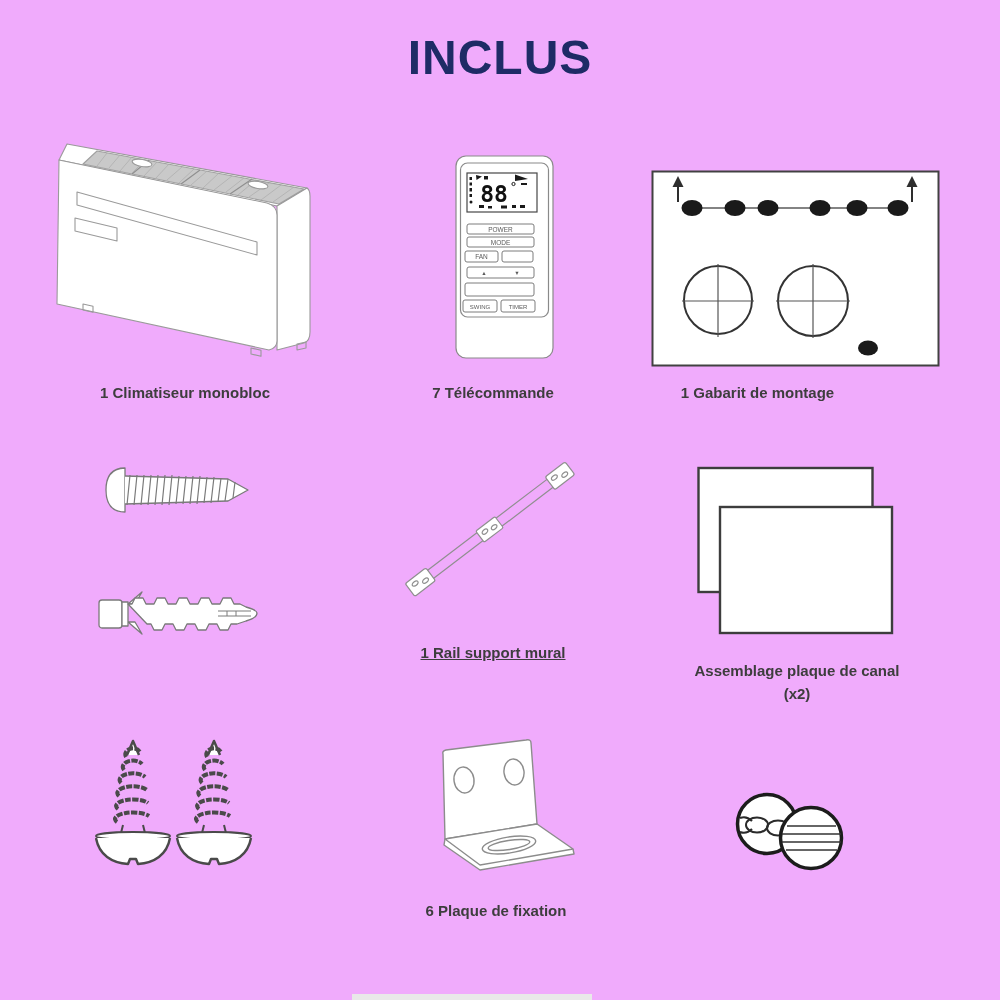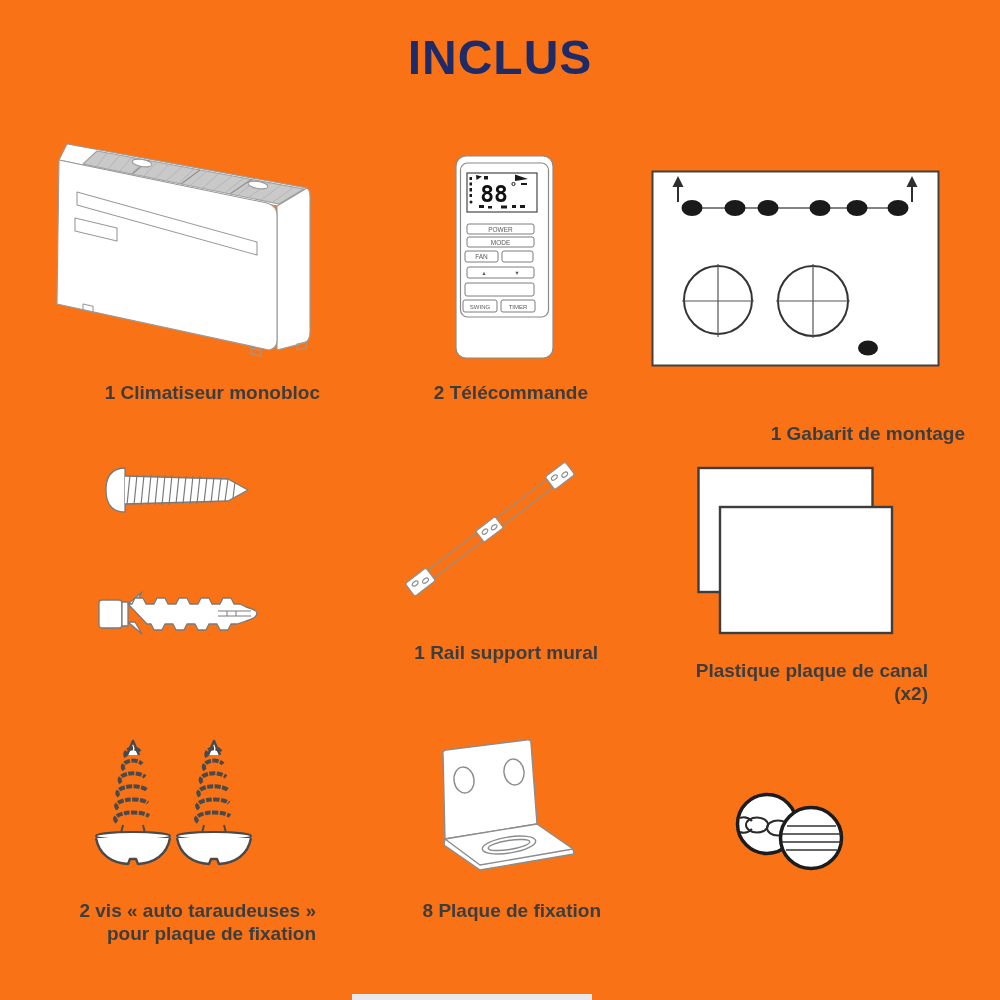--- a/index.html
+++ b/index.html
@@ -1,26 +1,26 @@
 <!DOCTYPE html>
 <html><head>
 <meta charset="utf-8">
 <style>
   html,body { margin:0; padding:0; background:#ffffff; }
   .page {
-    position:relative; width:1000px; height:1000px; background:#f97316;
+    position:relative; width:1000px; height:1000px; background:#f0abfc;
     font-family:"Liberation Sans", sans-serif; overflow:hidden;
   }
   .title {
     position:absolute; left:0; right:0; top:30px; text-align:center;
     font-size:48px; font-weight:bold; letter-spacing:1px; color:#1e2b66;
   }
   .label {
-    position:absolute; text-align:right; font-weight:bold;
-    font-size:19px; line-height:23px; color:#3d3d3d; white-space:pre-line;
+    position:absolute; text-align:center; font-weight:bold;
+    font-size:15px; line-height:23px; color:#3d3d3d; white-space:pre-line;
   }
   .art { position:absolute; }
   .bottom-bar {
     position:absolute; left:352px; top:994px; width:240px; height:6px;
     background:#e9e9e9;
   }
   svg text { font-family:"Liberation Sans", sans-serif; }
   svg .seg { font-family:"DejaVu Sans Mono", monospace; }
 </style>
 </head>
@@ -93,21 +93,21 @@
     <g fill="#5a5a5a" text-anchor="middle" font-size="6.5">
       <text x="45.5" y="76.5">POWER</text>
       <text x="45.5" y="89.5">MODE</text>
       <text x="26.5" y="104">FAN</text>
       <text x="29" y="120" font-size="5.5">▲</text>
       <text x="62" y="120" font-size="5.5">▼</text>
       <text x="25" y="153.5" font-size="6">SWING</text>
       <text x="63" y="153.5" font-size="6">TIMER</text>
     </g>
   </svg>
-  <div class="label" style="left:398px; top:381px; width:190px;">2 Télécommande</div>
+  <div class="label" style="left:398px; top:381px; width:190px;">7 Télécommande</div>
 
   <svg class="art" style="left:651px; top:170px;" width="290" height="198" viewBox="0 0 290 198">
     <rect x="1.5" y="1.5" width="286" height="194" fill="#ffffff" stroke="#414141" stroke-width="2"></rect>
     <g stroke="#2e2e2e" stroke-width="2">
       <line x1="27" y1="32" x2="27" y2="16"></line>
       <path d="M 27,6 l -5.5,11 h 11 z" fill="#2e2e2e" stroke="none"></path>
       <line x1="261" y1="32" x2="261" y2="16"></line>
       <path d="M 261,6 l -5.5,11 h 11 z" fill="#2e2e2e" stroke="none"></path>
     </g>
     <line x1="41" y1="38" x2="247" y2="38" stroke="#5a5a5a" stroke-width="1.5"></line>
@@ -124,21 +124,21 @@
       <circle cx="162" cy="131" r="35"></circle>
     </g>
     <g stroke="#555555" stroke-width="1.2">
       <line x1="31" y1="131" x2="103" y2="131"></line>
       <line x1="67" y1="94" x2="67" y2="167"></line>
       <line x1="125" y1="131" x2="199" y2="131"></line>
       <line x1="162" y1="94" x2="162" y2="168"></line>
     </g>
     <ellipse cx="217" cy="178" rx="10" ry="7.5" fill="#1a1a1a"></ellipse>
   </svg>
-  <div class="label" style="left:690px; top:381px; width:275px;margin-top:41px;">1 Gabarit de montage</div>
+  <div class="label" style="left:620px; top:381px; width:275px;">1 Gabarit de montage</div>
 
   <svg class="art" style="left:103px; top:464px;" width="150" height="52" viewBox="0 0 150 52">
     <g fill="#ffffff" stroke="#7a7a7a" stroke-width="1.3" stroke-linejoin="round">
       <path d="M 22,4 C 7,4 3,15 3,26 C 3,37 7,48 22,48 Z"></path>
       <path d="M 22,12 L 125,15 L 145,26 L 125,37 L 22,40"></path>
     </g>
     <g stroke="#7a7a7a" stroke-width="1.2">
       <path d="M27,11 L24,41 M34,11 L31,41 M41,11 L38,41 M48,11 L45,41 M55,11 L52,41 M62,11 L59,41 M69,11 L66,41 M76,12 L73,40 M83,12 L80,40 M90,12 L87,40 M97,12 L94,40 M104,13 L101,39 M111,13 L108,39 M118,14 L115,38 M125,15 L122,37 M132,18 L130,34"></path>
     </g>
   </svg>
@@ -163,27 +163,27 @@
       <g fill="none">
         <ellipse cx="8" cy="-2" rx="3.4" ry="2"></ellipse>
         <ellipse cx="18" cy="2" rx="3.4" ry="2"></ellipse>
         <ellipse cx="95" cy="-1" rx="3.2" ry="2"></ellipse>
         <ellipse cx="105" cy="1" rx="3.2" ry="2"></ellipse>
         <ellipse cx="183" cy="-2" rx="3.4" ry="2"></ellipse>
         <ellipse cx="193" cy="2" rx="3.4" ry="2"></ellipse>
       </g>
     </g>
   </svg>
-  <div class="label" style="left:388px; top:641px; width:210px;">1 Rail support mural</div>
+  <div class="label" style="left:388px; top:641px; width:210px;text-decoration:underline;">1 Rail support mural</div>
 
   <svg class="art" style="left:697px; top:461px;" width="200" height="175" viewBox="0 0 200 175">
     <rect x="1.5" y="7" width="174" height="124" fill="#ffffff" stroke="#3d3d3d" stroke-width="2.4"></rect>
     <rect x="23" y="46" width="172" height="126" fill="#ffffff" stroke="#3d3d3d" stroke-width="2.4"></rect>
   </svg>
-  <div class="label" style="left:666px; top:659px; width:262px;">Plastique plaque de canal
+  <div class="label" style="left:666px; top:659px; width:262px;">Assemblage plaque de canal
 (x2)</div>
 
   <svg class="art" style="left:95px; top:737px;" width="170" height="133" viewBox="0 0 170 133">
     <defs>
       <g id="tapscrew">
         <path d="M 32,18 L 38,4 L 44,18" fill="#ffffff" stroke="#4a4a4a" stroke-width="2.5" stroke-linejoin="round"></path>
         <g fill="none" stroke="#4a4a4a" stroke-width="4" stroke-dasharray="6 1.4">
           <path d="M 31,20 A 7.5,6 0 0 1 45,15"></path>
           <path d="M 29,33 A 9.5,6 0 0 1 47,27"></path>
           <path d="M 26,46 A 12,6 0 0 1 50,40"></path>
@@ -192,35 +192,33 @@
           <path d="M 22,85 A 16.5,6 0 0 1 54,79"></path>
         </g>
         <path d="M 28,88 L 26,96 M 48,88 L 50,96" stroke="#4a4a4a" stroke-width="2"></path>
         <ellipse cx="38" cy="99" rx="37" ry="4" fill="#ffffff" stroke="#4a4a4a" stroke-width="2"></ellipse>
         <path d="M 1,101 C 4,118 17,126 33,127 L 35,122 L 41,122 L 43,127 C 59,126 72,118 75,101" fill="#ffffff" stroke="#4a4a4a" stroke-width="2.4" stroke-linejoin="round"></path>
       </g>
     </defs>
     <use href="#tapscrew"></use>
     <use href="#tapscrew" x="81"></use>
   </svg>
-  <div class="label" style="left:46px; top:899px; width:270px;">2 vis « auto taraudeuses »
-pour plaque de fixation</div>
 
   <svg class="art" style="left:428px; top:733px;" width="150" height="145" viewBox="0 0 150 145">
     <g fill="#ffffff" stroke="#8c8c8c" stroke-width="1.4" stroke-linejoin="round">
       <path d="M 15,21 Q 14,18 18,17 L 98,7 Q 103,6 103,10 L 109,91 L 17,106 Z"></path>
       <path d="M 17,106 L 16,112 L 52,137 L 146,121 L 145,116"></path>
       <path d="M 17,106 L 109,91 L 145,116 L 52,132 Z"></path>
       <ellipse cx="36" cy="47" rx="10" ry="13" transform="rotate(-8 36 47)"></ellipse>
       <ellipse cx="86" cy="39" rx="10" ry="13" transform="rotate(-8 86 39)"></ellipse>
       <ellipse cx="81" cy="112" rx="27" ry="8" transform="rotate(-9 81 112)"></ellipse>
       <ellipse cx="81" cy="112" rx="21" ry="4.5" transform="rotate(-9 81 112)"></ellipse>
     </g>
   </svg>
-  <div class="label" style="left:391px; top:899px; width:210px;">8 Plaque de fixation</div>
+  <div class="label" style="left:391px; top:899px; width:210px;">6 Plaque de fixation</div>
 
   <svg class="art" style="left:733px; top:788px;" width="118" height="88" viewBox="0 0 118 88">
     <circle cx="34" cy="36" r="29.5" fill="#ffffff" stroke="#1c1c1c" stroke-width="3.5"></circle>
     <g fill="none" stroke="#2a2a2a" stroke-width="2">
       <path d="M 7,30 C 12,28 16,30 19,33"></path>
       <path d="M 7,44 C 12,46 16,44 19,41"></path>
       <ellipse cx="24" cy="37" rx="11" ry="7.5"></ellipse>
       <ellipse cx="45" cy="40" rx="11" ry="7.5"></ellipse>
     </g>
     <circle cx="78" cy="50" r="30.5" fill="#ffffff" stroke="#1c1c1c" stroke-width="3.5"></circle>

